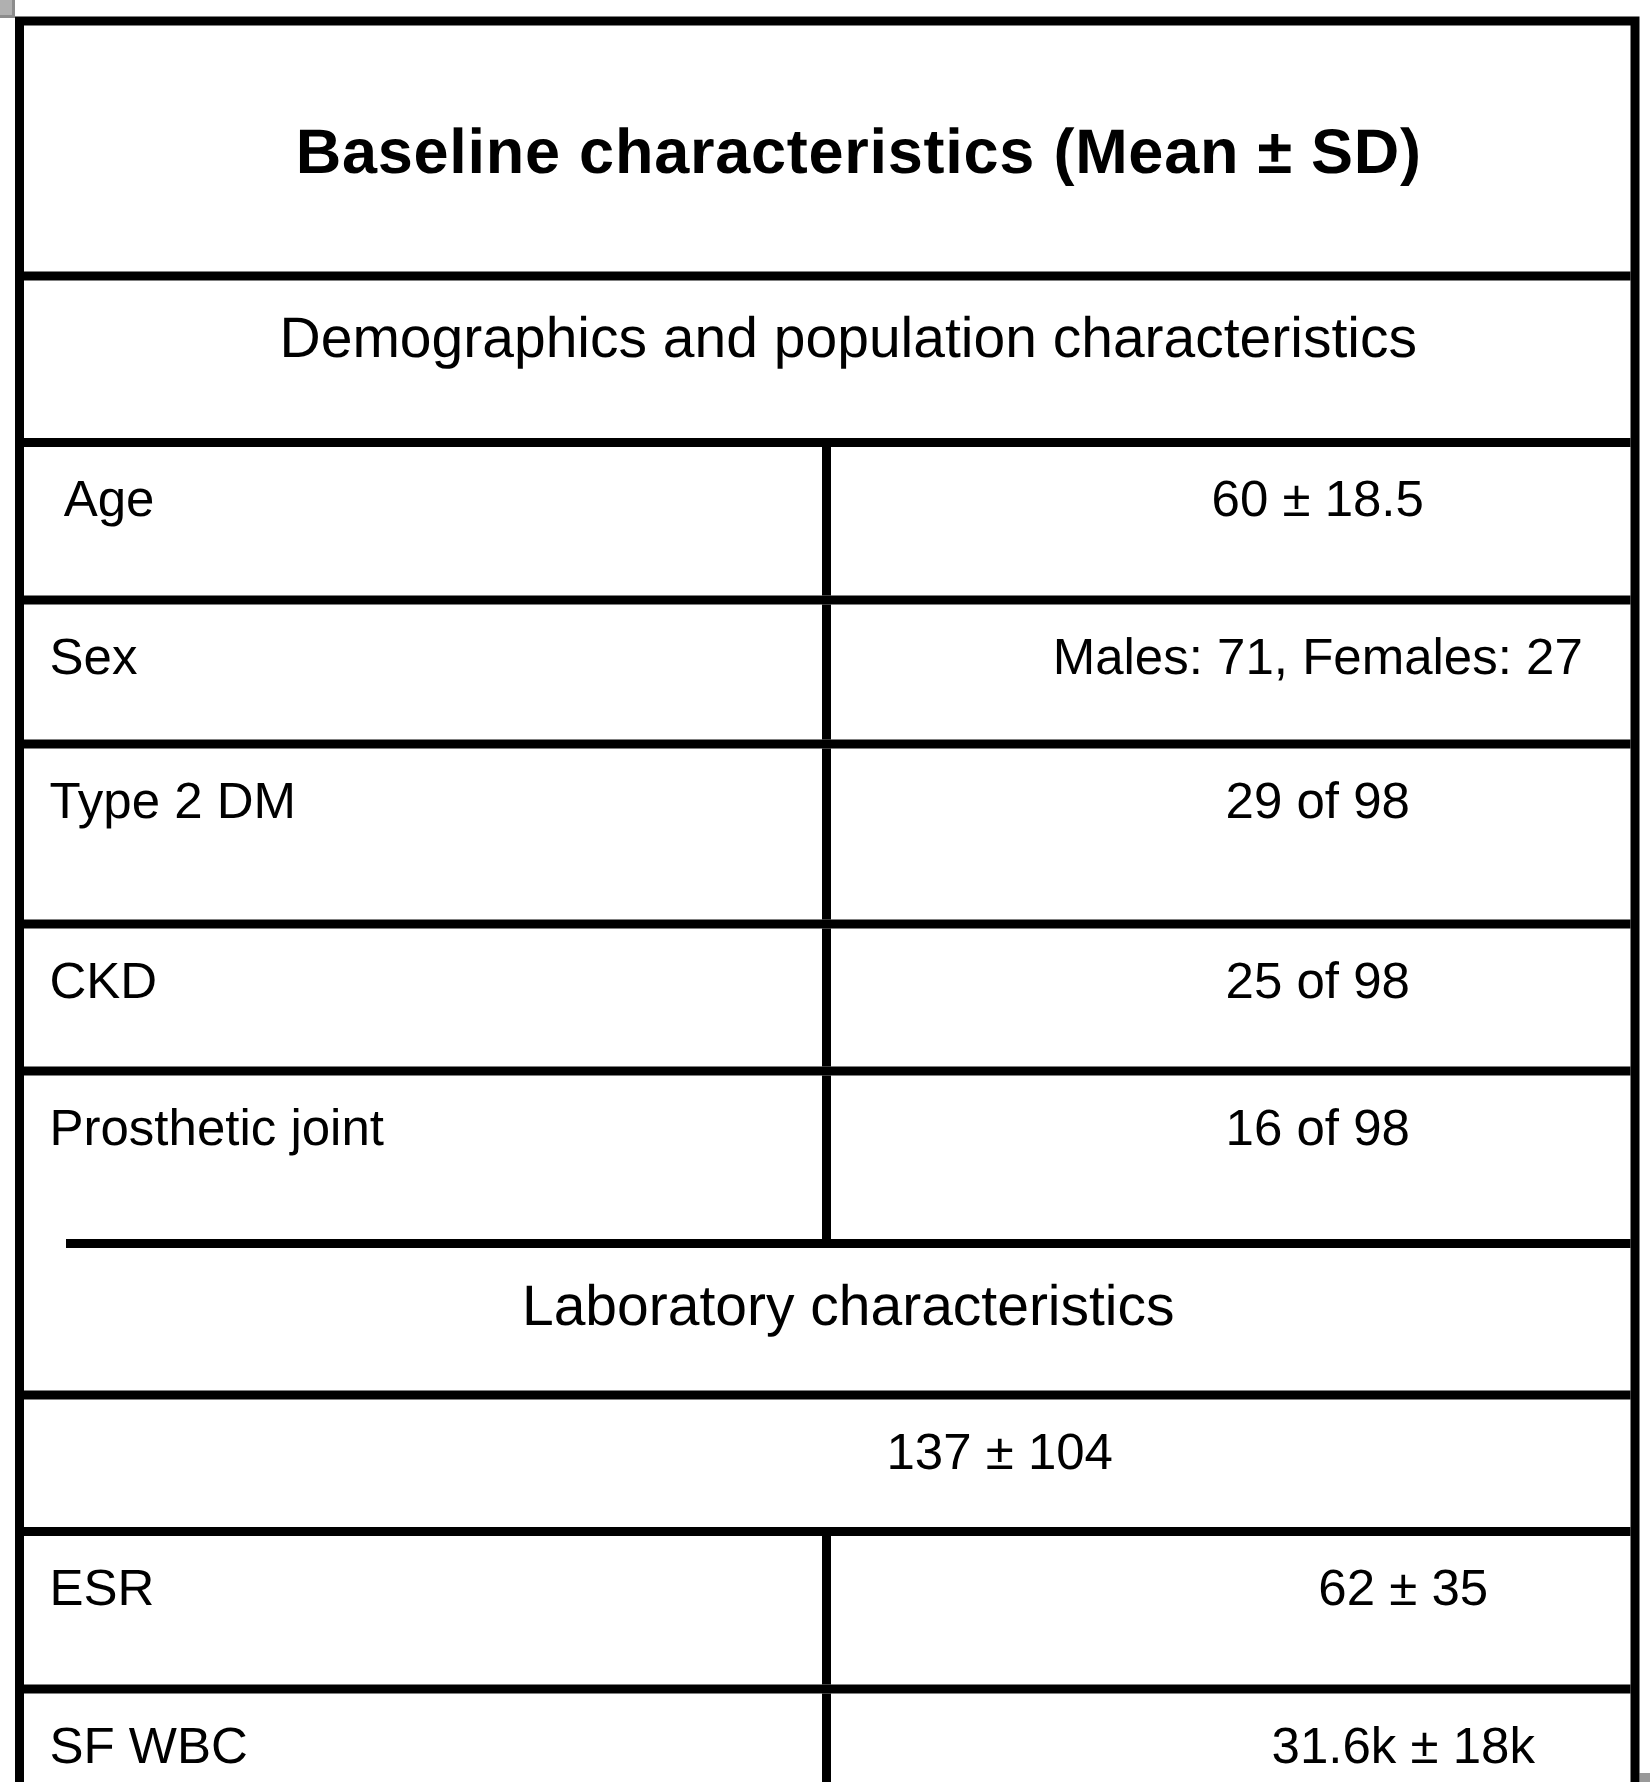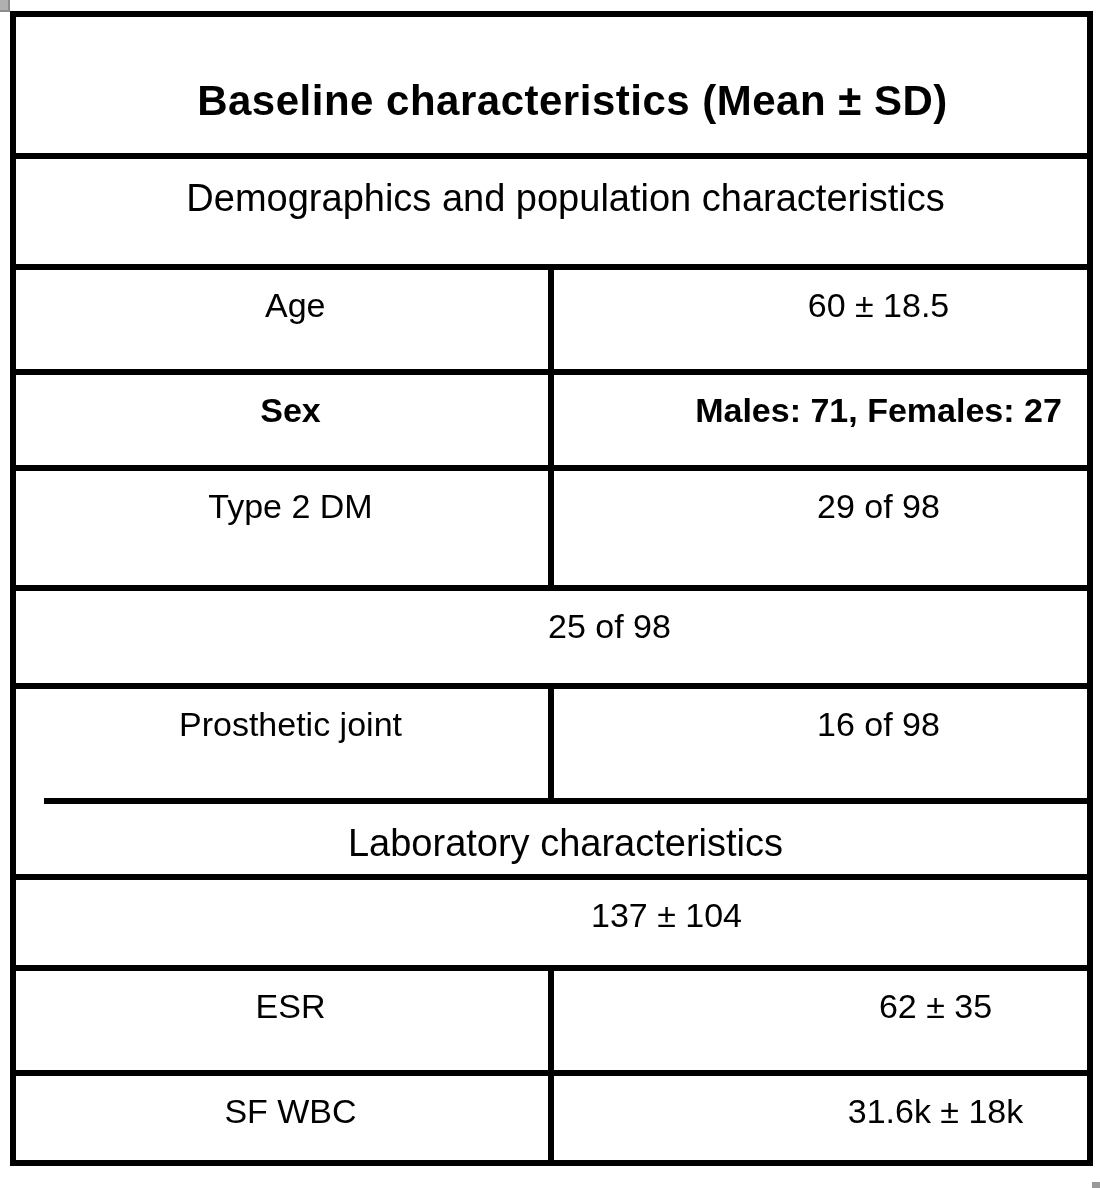--- a/index.html
+++ b/index.html
@@ -30,56 +30,56 @@
   .tbl {
     position: absolute; left: 10px; top: 11px;
     width: 1083px;
     border: 6px solid #000000;
     background: #ffffff;
     display: flex; flex-direction: column;
   }
   .row { border-top: 6px solid #000000; display: flex; }
   .row:first-child { border-top: none; }
 
-  .title-row { height: 136px; }
+  .title-row { height: 164px; }
   .title-cell {
     flex: 1; text-align: center;
     padding-top: 60px; padding-left: 42px;
     font-size: 42px; font-weight: bold;
     letter-spacing: 0.5px;
     white-space: pre-wrap;
   }
 
   .section-row { height: 111px; }
-  .section-row.lab { height: 76px; margin-left: 28px; }
+  .section-row.lab { height: 101px; margin-left: 28px; }
   .section-cell {
     flex: 1; text-align: center;
     padding-top: 18px;
     font-size: 38px;
     white-space: pre-wrap;
   }
   .section-cell.demo { padding-left: 28px; }
 
   .data-row { }
   .h-age { height: 105px; }
-  .h-sex { height: 96px; font-weight: bold; }
+  .h-sex { height: 96px; }
   .h-dm  { height: 120px; }
   .h-ckd { height: 98px; }
   .h-pj  { height: 115px; }
   .h-crp { height: 91px; }
   .h-esr { height: 105px; }
   .h-wbc { height: 90px; }
 
   .cell { font-size: 34px; padding-top: 16px; }
   .label-cell {
     width: 538px;
     border-right: 6px solid #000000;
     padding-left: 17px;
     white-space: pre-wrap;
-    text-align: center;
+    text-align: left;
   }
   .value-cell {
     flex: 1;
     text-align: center;
     white-space: pre-wrap;
   }
   .value-cell.demo { padding-left: 116px; }
   .value-cell.lab  { padding-left: 230px; }
 </style>
 </head>
@@ -109,20 +109,21 @@
       <div class="cell label-cell">Sex</div>
       <div class="cell value-cell demo">Males: 71, Females: 27</div>
     </div>
 
     <div class="row data-row h-dm">
       <div class="cell label-cell">Type 2 DM</div>
       <div class="cell value-cell demo">29 of 98</div>
     </div>
 
     <div class="row data-row h-ckd">
+      <div class="cell label-cell">CKD</div>
       <div class="cell value-cell demo">25 of 98</div>
     </div>
 
     <div class="row data-row h-pj">
       <div class="cell label-cell">Prosthetic joint</div>
       <div class="cell value-cell demo">16 of 98</div>
     </div>
 
     <div class="row section-row lab">
       <div class="section-cell lab">Laboratory characteristics</div>

